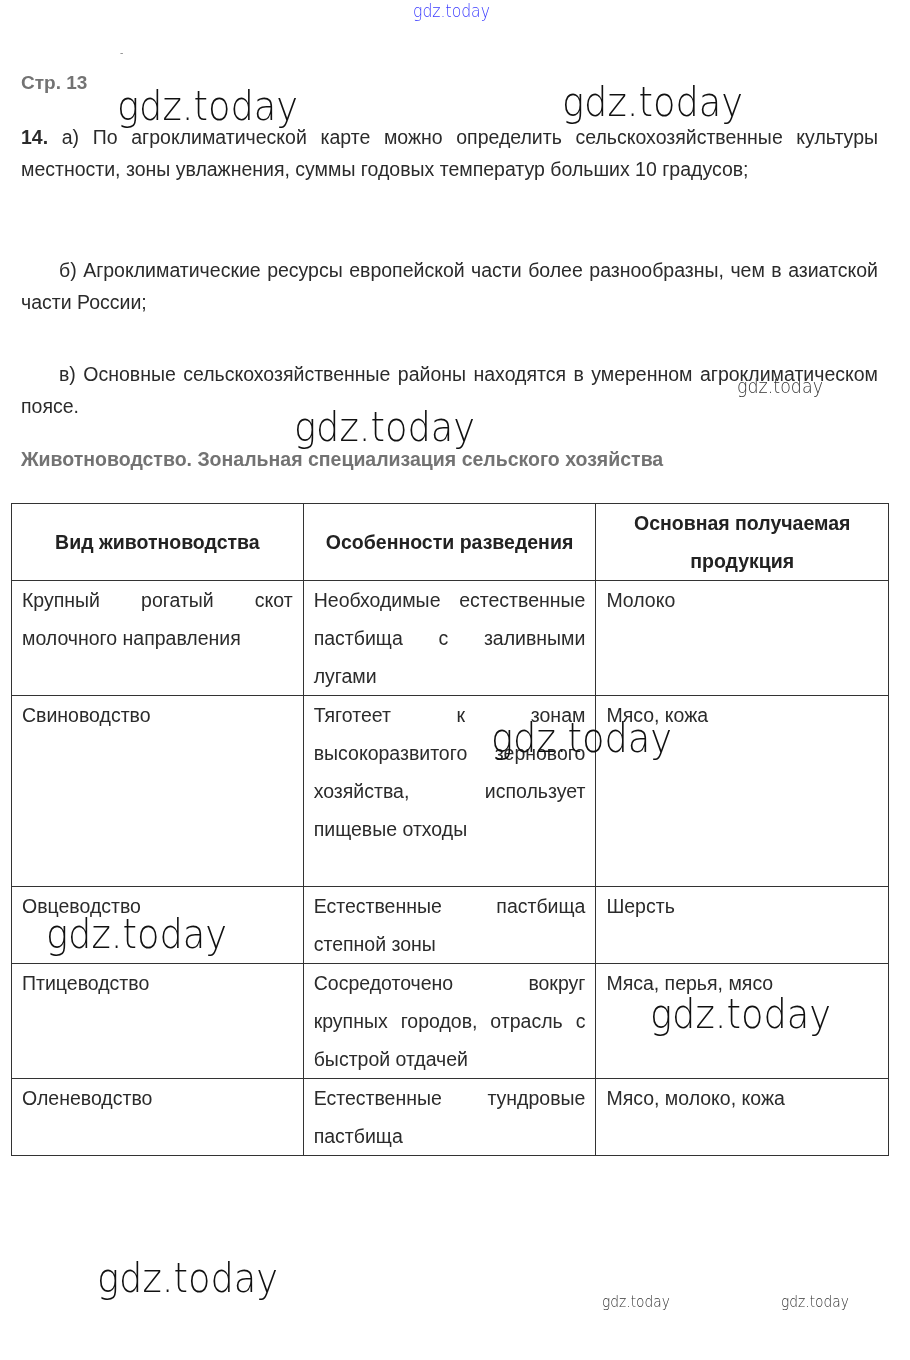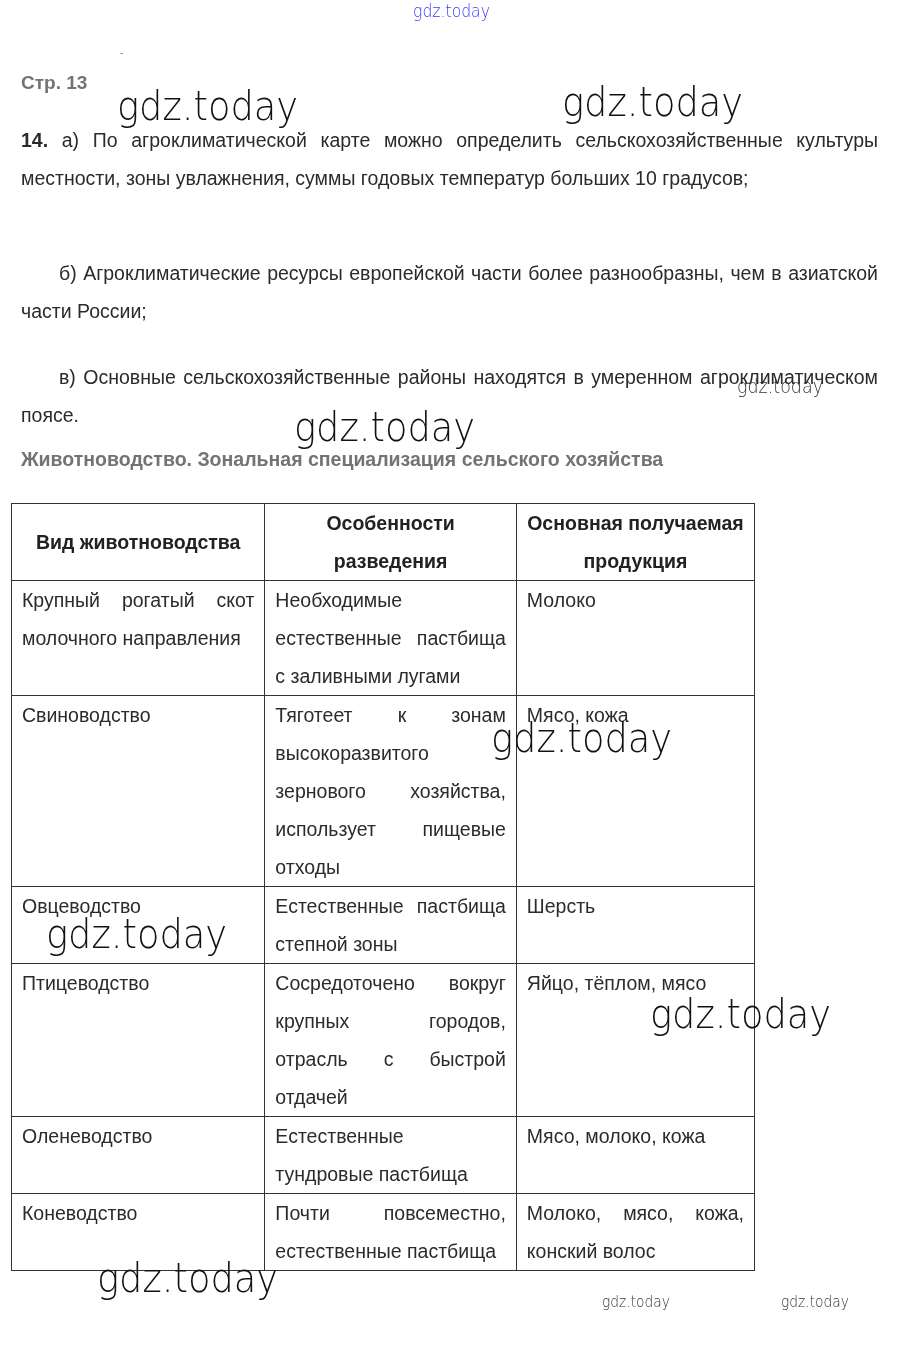--- a/index.html
+++ b/index.html
@@ -15,29 +15,29 @@
   .wm-big { font-size: 40px; }
   .wm-small { font-size: 19px; color: #333; }
   .wm-tiny { font-size: 15px; color: #333; }
   .wm-top { font-size: 17px; color: #3a3aff; }
   .page-num {
     position: absolute; left: 21px; top: 72px; font-size: 19px; font-weight: bold; color: #737373;
   }
   .dash { position: absolute; left: 120px; top: 47px; font-size: 10px; color: #888; }
   .para {
     position: absolute; left: 21px; width: 857px; font-size: 19.5px;
-    line-height: 38px; text-align: justify; color: #2b2b2b;
+    line-height: 32px; text-align: justify; color: #2b2b2b;
   }
   .para .num { font-weight: bold; }
   .indent { text-indent: 38px; }
   .section-title {
     position: absolute; left: 21px; top: 448px; font-size: 19.5px; font-weight: bold; color: #737373;
   }
   table {
-    position: absolute; left: 11px; top: 503px; width: 744px;
+    position: absolute; left: 11px; top: 503px; width: 878px;
     border-collapse: collapse; font-size: 19.5px; color: #2b2b2b;
   }
   td, th {
     border: 1.5px solid #333; vertical-align: top; padding: 0 10px;
     line-height: 38px; text-align: justify;
   }
   th { font-weight: bold; text-align: center; vertical-align: middle; color: #222; }
   col.c1 { width: 292px; }
   col.c2 { width: 293px; }
   col.c3 { width: 293px; }
@@ -84,31 +84,26 @@
       <td>Мясо, кожа</td>
     </tr>
     <tr style="height:77px;">
       <td>Овцеводство</td>
       <td>Естественные пастбища степной зоны</td>
       <td>Шерсть</td>
     </tr>
     <tr style="height:114px;">
       <td>Птицеводство</td>
       <td>Сосредоточено вокруг крупных городов, отрасль с быстрой отдачей</td>
-      <td>Яйцо, тёплом, мясо</td>
+      <td>Мяса, перья, мясо</td>
     </tr>
     <tr style="height:77px;">
       <td>Оленеводство</td>
       <td>Естественные тундровые пастбища</td>
       <td>Мясо, молоко, кожа</td>
-    </tr>
-    <tr style="height:77px;">
-      <td>Коневодство</td>
-      <td>Почти повсеместно, естественные пастбища</td>
-      <td>Молоко, мясо, кожа, конский волос</td>
     </tr>
   </tbody>
 </table>
 
 <div class="wm wm-big" style="left:117px; top:86px;">gdz.today</div>
 <div class="wm wm-big" style="left:562px; top:82px;">gdz.today</div>
 <div class="wm wm-small" style="left:737px; top:377px;">gdz.today</div>
 <div class="wm wm-big" style="left:294px; top:407px;">gdz.today</div>
 <div class="wm wm-big" style="left:491px; top:718px;">gdz.today</div>
 <div class="wm wm-big" style="left:46px; top:914px;">gdz.today</div>

